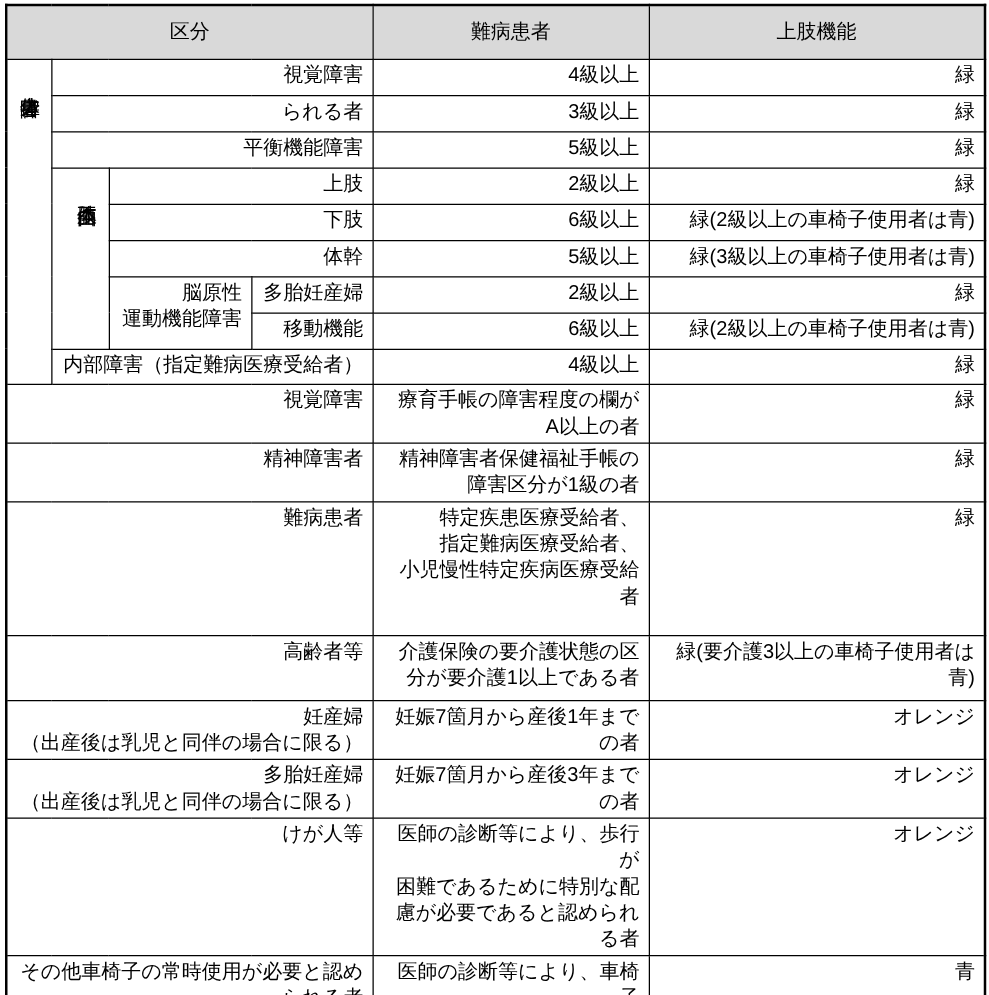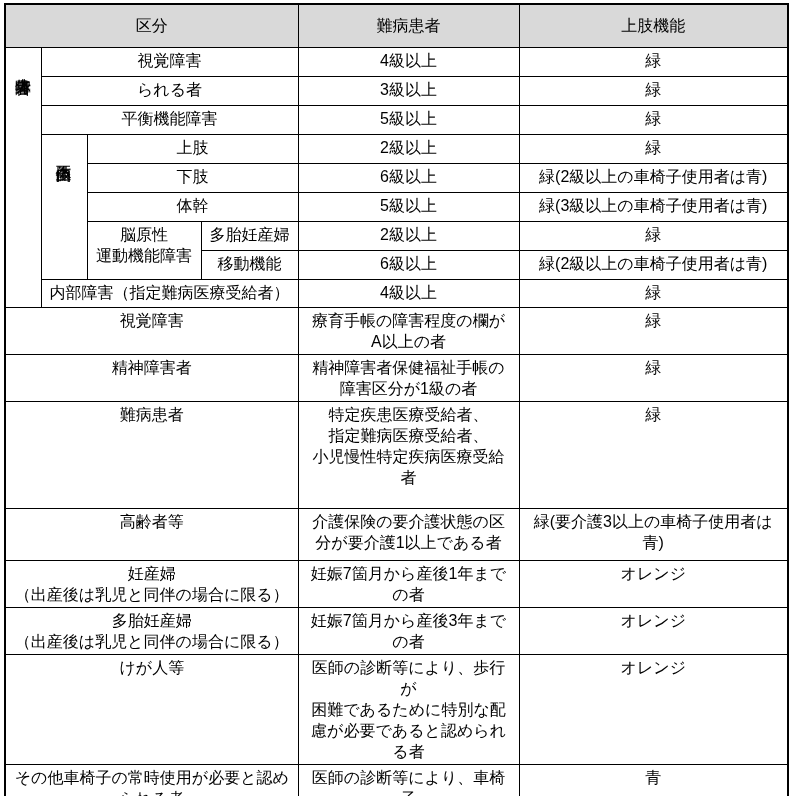--- a/index.html
+++ b/index.html
@@ -24,21 +24,21 @@
   }
   table.grid th,
   table.grid td {
     border: 1px solid #000000;
     box-sizing: border-box;
     font-size: 16px;
     line-height: 21px;
     font-weight: normal;
     padding: 2px 7px;
     vertical-align: top;
-    text-align: center;
+    text-align: right;
     white-space: pre-line;
     overflow: hidden;
   }
   table.grid th.hdr {
     background: #d9d9d9;
     text-align: center;
     vertical-align: middle;
     padding: 2px 22px;
   }
   td.vert-cell {

